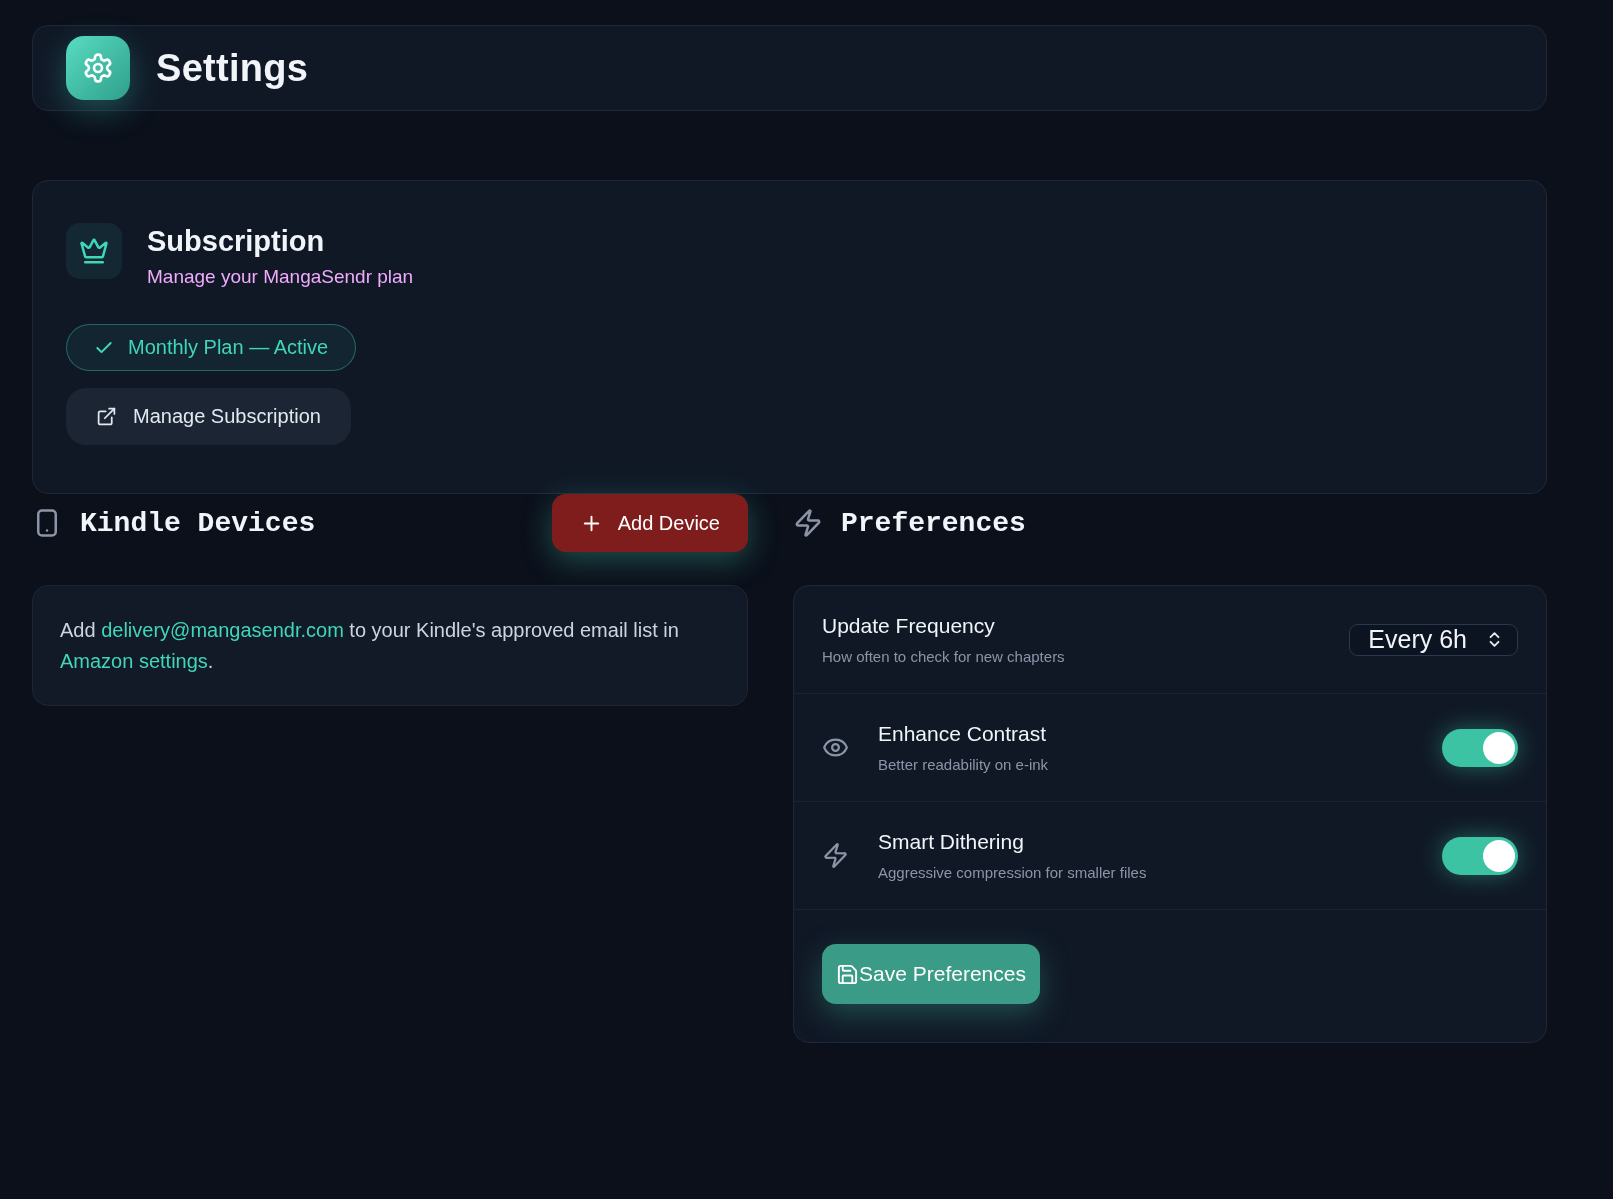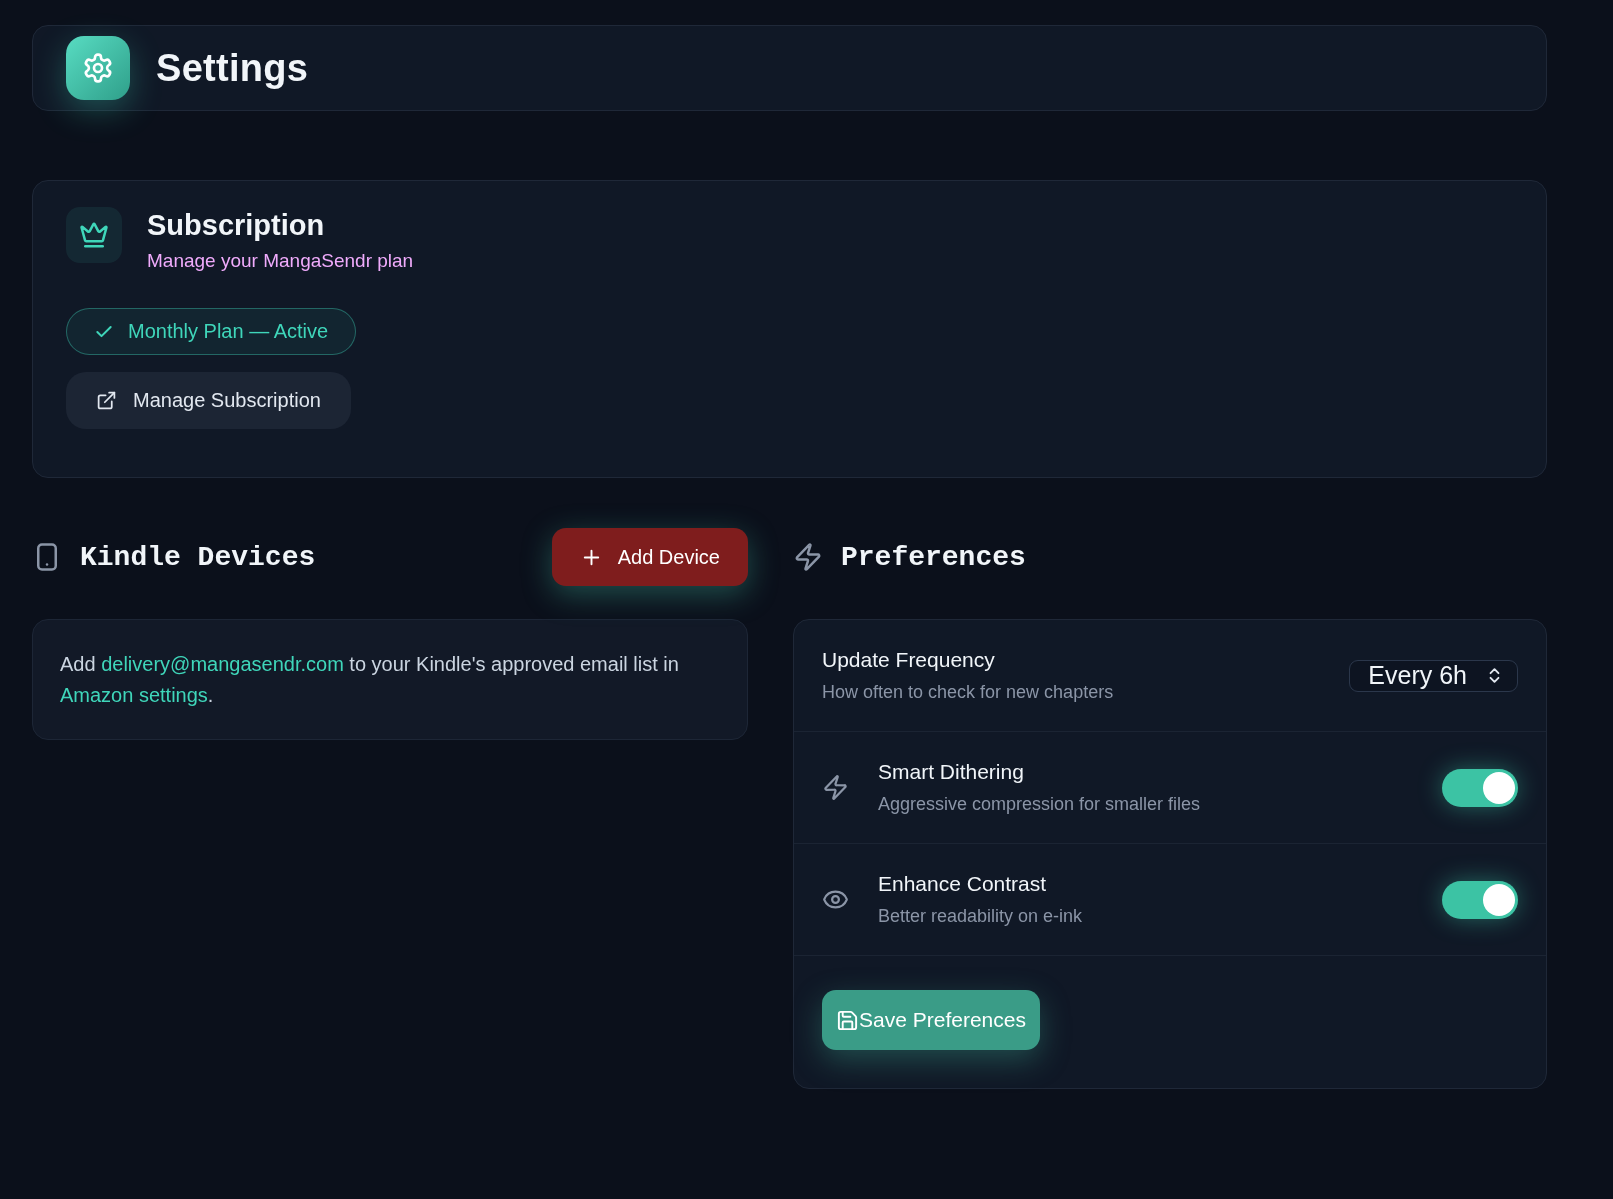--- a/index.html
+++ b/index.html
@@ -29,21 +29,21 @@
   .gear-box {
     width:64px; height:64px; border-radius:18px; flex:none;
     background:linear-gradient(135deg,#58dcc2,#2f9f8a);
     display:flex; align-items:center; justify-content:center;
     box-shadow:0 10px 32px rgba(63,214,186,.30);
     color:#ffffff;
   }
   .page-title { font-size:38px; font-weight:bold; letter-spacing:.3px; }
 
   
-  .sub-card { padding:26px 33px 48px; margin-bottom:50px; }
+  .sub-card { padding:42px 33px 48px; }
   .sub-head { display:flex; gap:25px; align-items:flex-start; }
   .crown-box {
     width:56px; height:56px; border-radius:14px; flex:none;
     background:rgba(63,214,186,.09);
     display:flex; align-items:center; justify-content:center;
     color:#3fd6ba;
   }
   .sub-title { font-size:29px; font-weight:bold; margin:2px 0 8px; }
   .sub-sub { font-size:19px; color:#f0abfc; }
   .badge {
@@ -109,21 +109,21 @@
   .device-name { font-size:21px; color:#e8edf4; margin-bottom:9px; }
   .device-detail { font-size:17px; color:#6b7689; }
 
   
   .prefs-card { background:#101826; border:1px solid #1f2838; border-radius:16px; }
   .pref-row { display:flex; align-items:center; padding:28px; }
   .pref-row + .pref-row { border-top:1px solid #1b2433; }
   .pref-icon { color:#8b95a7; margin-right:16px; width:40px; display:flex; flex:none; }
   .pref-text { flex:1; min-width:0; }
   .pref-title { font-size:21px; margin-bottom:10px; color:#f1f5f9; }
-  .pref-desc { font-size:18px; color:#8b95a7; }
+  .pref-desc { font-size:15px; color:#8b95a7; }
 
   .select {
     display:inline-flex; align-items:center; gap:18px;
     height:32px; padding:0 13px 0 18px;
     background:#0d1421; border:1px solid #2b374b; border-radius:9px;
     font-size:25px; color:#f1f5f9; cursor:pointer; flex:none;
   }
   .select .chev { display:flex; color:#e2e8f0; }
 
   .toggle {
@@ -256,42 +256,42 @@
                   <path d="m7 15 5 5 5-5"></path>
                   <path d="m7 9 5-5 5 5"></path>
                 </svg>
             </span>
           </div>
         </div>
 
         <div class="pref-row">
           <span class="pref-icon">
             <svg width="27" height="27" viewBox="0 0 24 24" fill="none" stroke="currentColor" stroke-width="2" stroke-linecap="round" stroke-linejoin="round">
-                <path d="M4 14a1 1 0 0 1-.78-1.63l9.9-10.2a.5.5 0 0 1 .86.46l-1.92 6.02A1 1 0 0 0 13 10h7a1 1 0 0 1 .78 1.63l-9.9 10.2a.5.5 0 0 1-.86-.46l1.92-6.02A1 1 0 0 0 11 14z"></path>
-              </svg>
-          </span>
-          <div class="pref-text">
-            <div class="pref-title">Smart Dithering</div>
-            <div class="pref-desc">Aggressive compression for smaller files</div>
-          </div>
-          <div class="toggle on" role="switch" aria-checked="true">
-            <div class="knob"></div>
-          </div>
-        </div>
-
-        <div class="pref-row">
-          <span class="pref-icon">
-            <svg width="27" height="27" viewBox="0 0 24 24" fill="none" stroke="currentColor" stroke-width="2" stroke-linecap="round" stroke-linejoin="round">
                 <path d="M2.062 12.348a1 1 0 0 1 0-.696 10.75 10.75 0 0 1 19.876 0 1 1 0 0 1 0 .696 10.75 10.75 0 0 1-19.876 0"></path>
                 <circle cx="12" cy="12" r="3"></circle>
               </svg>
           </span>
           <div class="pref-text">
             <div class="pref-title">Enhance Contrast</div>
             <div class="pref-desc">Better readability on e-ink</div>
+          </div>
+          <div class="toggle on" role="switch" aria-checked="true">
+            <div class="knob"></div>
+          </div>
+        </div>
+
+        <div class="pref-row">
+          <span class="pref-icon">
+            <svg width="27" height="27" viewBox="0 0 24 24" fill="none" stroke="currentColor" stroke-width="2" stroke-linecap="round" stroke-linejoin="round">
+                <path d="M4 14a1 1 0 0 1-.78-1.63l9.9-10.2a.5.5 0 0 1 .86.46l-1.92 6.02A1 1 0 0 0 13 10h7a1 1 0 0 1 .78 1.63l-9.9 10.2a.5.5 0 0 1-.86-.46l1.92-6.02A1 1 0 0 0 11 14z"></path>
+              </svg>
+          </span>
+          <div class="pref-text">
+            <div class="pref-title">Smart Dithering</div>
+            <div class="pref-desc">Aggressive compression for smaller files</div>
           </div>
           <div class="toggle on" role="switch" aria-checked="true">
             <div class="knob"></div>
           </div>
         </div>
 
         <div class="save-row">
           <button class="save-btn">
             <span style="display:flex">
               <svg width="23" height="23" viewBox="0 0 24 24" fill="none" stroke="currentColor" stroke-width="2" stroke-linecap="round" stroke-linejoin="round">

